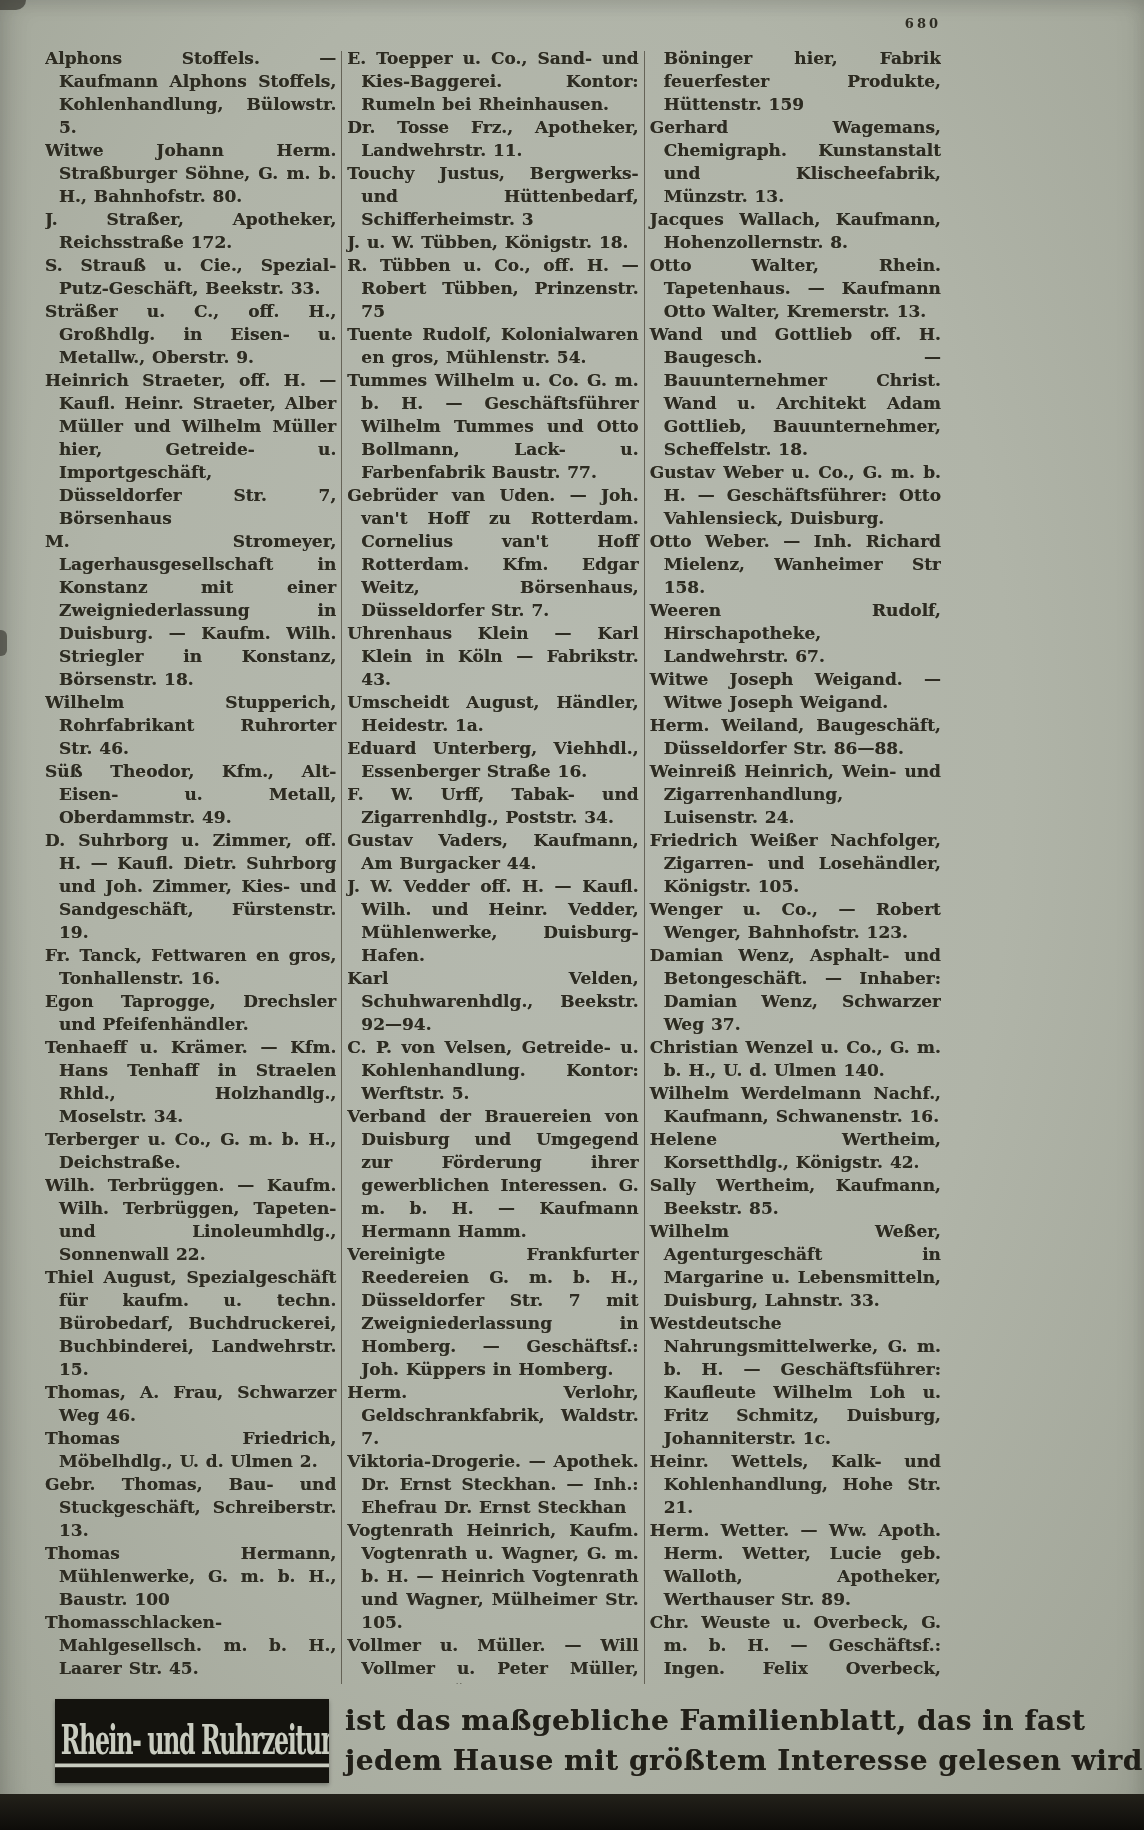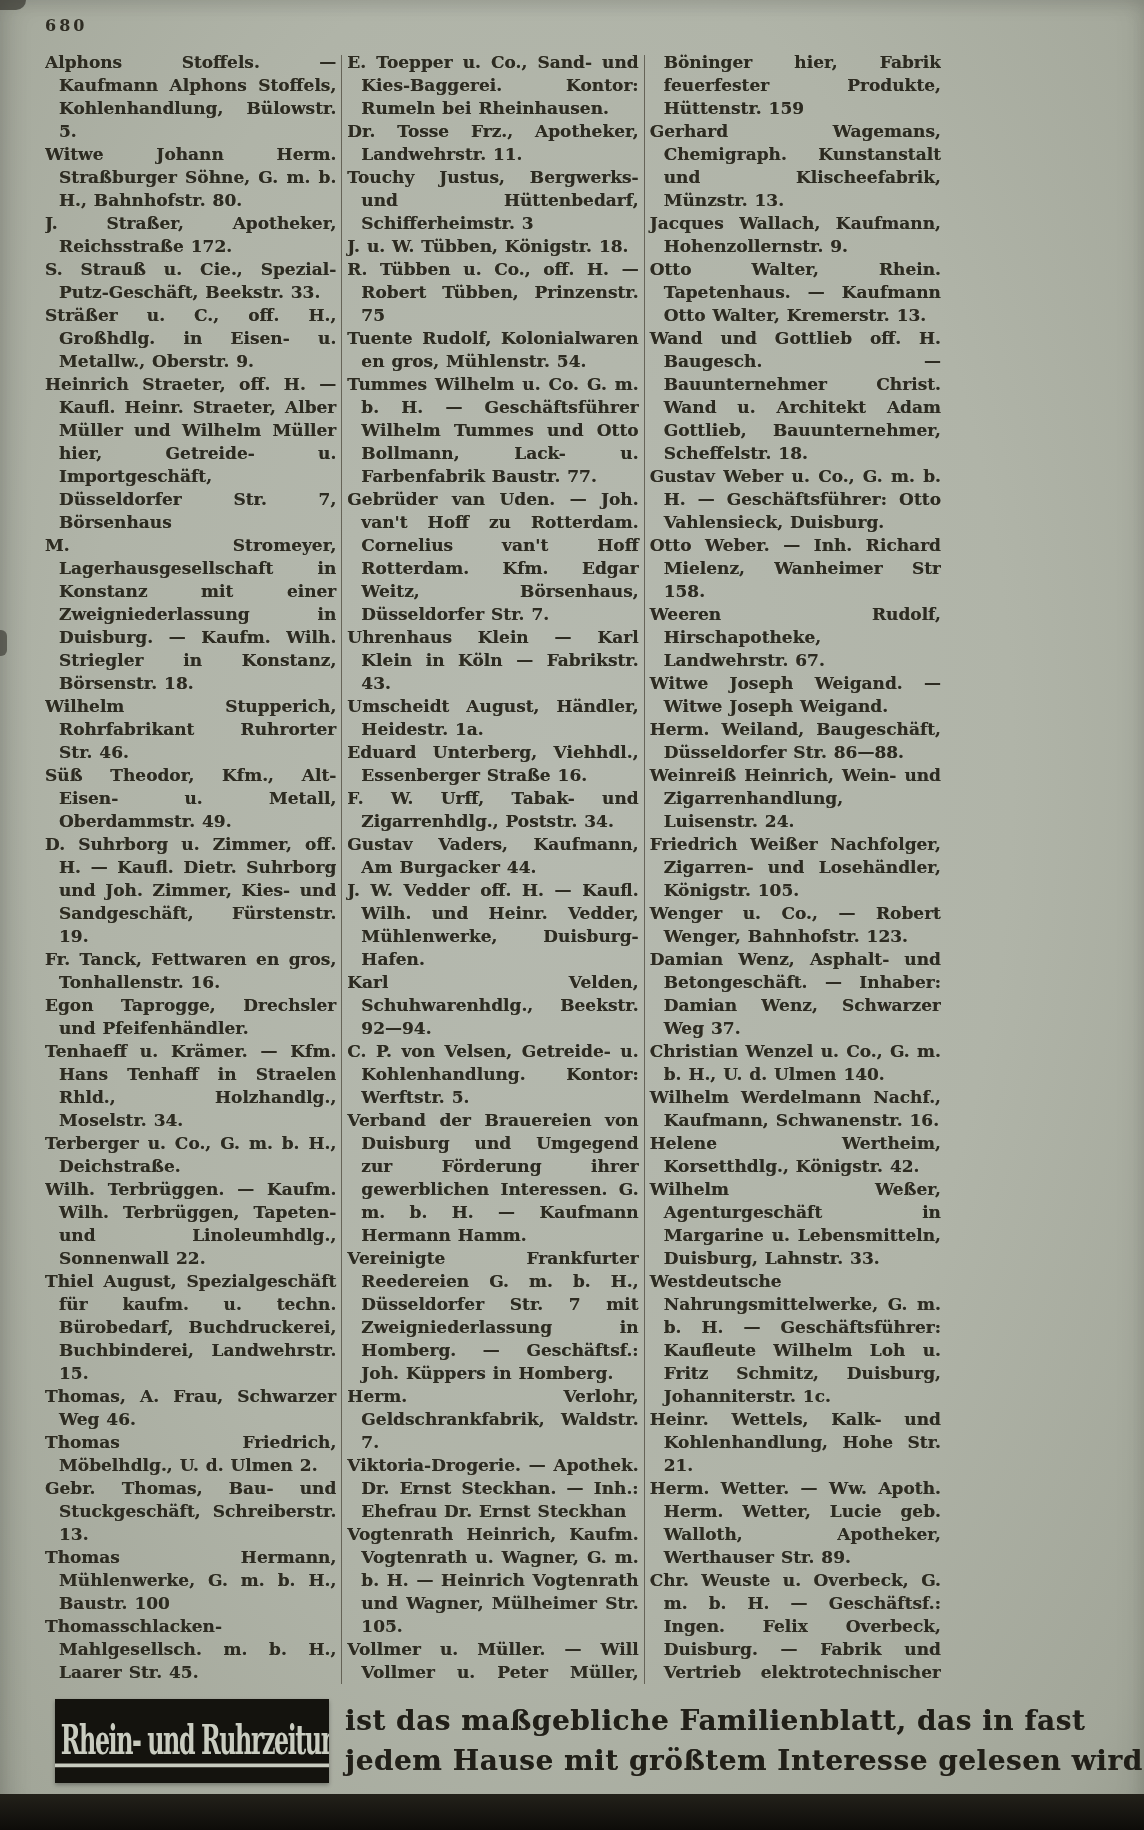--- a/index.html
+++ b/index.html
@@ -21,21 +21,21 @@
   }
   .edge-speck{
     position:absolute;left:0;top:630px;width:7px;height:26px;
     background:rgba(30,28,22,.5);border-radius:0 6px 6px 0;
   }
   .pagewrap{
     position:absolute;left:45px;top:16px;width:896px;height:1668px;
     overflow:hidden;
   }
   .page-number{
-    text-align:left;font-weight:bold;font-size:16px;color:#2e2c23;
+    text-align:right;font-weight:bold;font-size:13px;color:#2e2c23;
     letter-spacing:3px;margin:0 0 16px 0;
   }
   .columns{display:flex;align-items:stretch;justify-content:center;}
   .col{width:292px;}
   .col-divider{width:1px;background:#4c483c;margin:4px 5px 0 5px;opacity:.75;}
   .entry{
     margin:0;
     font-size:17px;line-height:23px;font-weight:700;
     color:#2d2b21;
     text-align:justify;
@@ -128,35 +128,36 @@
           <p class="entry">Vereinigte Frankfurter Reedereien G. m. b. H., Düsseldorfer Str. 7 mit Zweigniederlassung in Homberg. — Geschäftsf.: Joh. Küppers in Homberg.</p>
           <p class="entry">Herm. Verlohr, Geldschrankfabrik, Waldstr. 7.</p>
           <p class="entry">Viktoria-Drogerie. — Apothek. Dr. Ernst Steckhan. — Inh.: Ehefrau Dr. Ernst Steckhan</p>
           <p class="entry">Vogtenrath Heinrich, Kaufm. Vogtenrath u. Wagner, G. m. b. H. — Heinrich Vogtenrath und Wagner, Mülheimer Str. 105.</p>
           <p class="entry">Vollmer u. Müller. — Will Vollmer u. Peter Müller, Baugeschäft, Karlstr. 43.</p>
         </div>
       <div class="col-divider"></div>
       <div class="col">
           <p class="entry cont">Böninger hier, Fabrik feuerfester Produkte, Hüttenstr. 159</p>
           <p class="entry">Gerhard Wagemans, Chemigraph. Kunstanstalt und Klischeefabrik, Münzstr. 13.</p>
-          <p class="entry">Jacques Wallach, Kaufmann, Hohenzollernstr. 9.</p>
+          <p class="entry">Jacques Wallach, Kaufmann, Hohenzollernstr. 8.</p>
           <p class="entry">Otto Walter, Rhein. Tapetenhaus. — Kaufmann Otto Walter, Kremerstr. 13.</p>
           <p class="entry">Wand und Gottlieb off. H. Baugesch. — Bauunternehmer Christ. Wand u. Architekt Adam Gottlieb, Bauunternehmer, Scheffelstr. 18.</p>
           <p class="entry">Gustav Weber u. Co., G. m. b. H. — Geschäftsführer: Otto Vahlensieck, Duisburg.</p>
           <p class="entry">Otto Weber. — Inh. Richard Mielenz, Wanheimer Str 158.</p>
           <p class="entry">Weeren Rudolf, Hirschapotheke, Landwehrstr. 67.</p>
           <p class="entry">Witwe Joseph Weigand. — Witwe Joseph Weigand.</p>
           <p class="entry">Herm. Weiland, Baugeschäft, Düsseldorfer Str. 86—88.</p>
           <p class="entry">Weinreiß Heinrich, Wein- und Zigarrenhandlung, Luisenstr. 24.</p>
           <p class="entry">Friedrich Weißer Nachfolger, Zigarren- und Losehändler, Königstr. 105.</p>
           <p class="entry">Wenger u. Co., — Robert Wenger, Bahnhofstr. 123.</p>
           <p class="entry">Damian Wenz, Asphalt- und Betongeschäft. — Inhaber: Damian Wenz, Schwarzer Weg 37.</p>
           <p class="entry">Christian Wenzel u. Co., G. m. b. H., U. d. Ulmen 140.</p>
           <p class="entry">Wilhelm Werdelmann Nachf., Kaufmann, Schwanenstr. 16.</p>
           <p class="entry">Helene Wertheim, Korsetthdlg., Königstr. 42.</p>
+          <p class="entry">Sally Wertheim, Kaufmann, Beekstr. 85.</p>
           <p class="entry">Wilhelm Weßer, Agenturgeschäft in Margarine u. Lebensmitteln, Duisburg, Lahnstr. 33.</p>
           <p class="entry">Westdeutsche Nahrungsmittelwerke, G. m. b. H. — Geschäftsführer: Kaufleute Wilhelm Loh u. Fritz Schmitz, Duisburg, Johanniterstr. 1c.</p>
           <p class="entry">Heinr. Wettels, Kalk- und Kohlenhandlung, Hohe Str. 21.</p>
           <p class="entry">Herm. Wetter. — Ww. Apoth. Herm. Wetter, Lucie geb. Walloth, Apotheker, Werthauser Str. 89.</p>
           <p class="entry">Chr. Weuste u. Overbeck, G. m. b. H. — Geschäftsf.: Ingen. Felix Overbeck, Duisburg. — Fabrik und Vertrieb elektrotechnischer und maschineller Artikel, Grabenstr. 53.</p>
         </div>
     </div>
   </div>
 
   <div class="banner">

